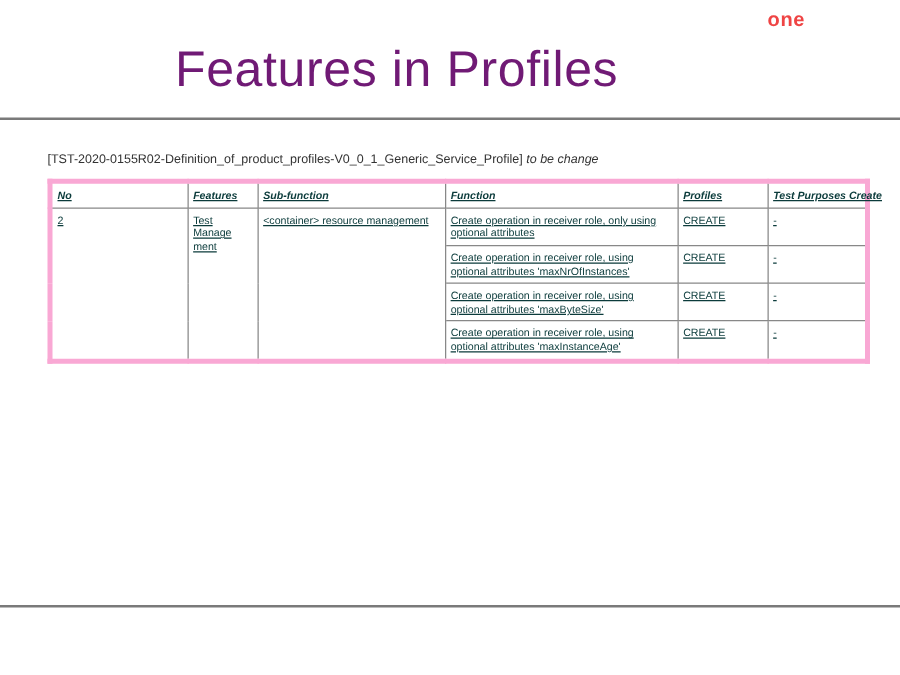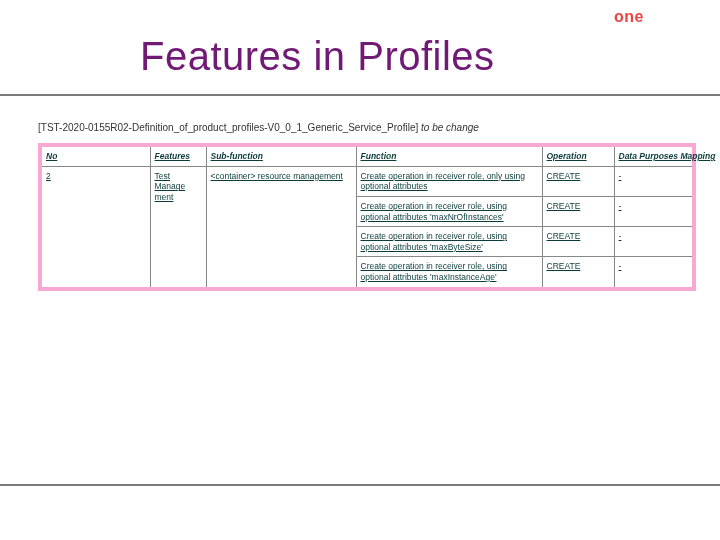--- a/index.html
+++ b/index.html
@@ -140,22 +140,22 @@
         <col class="feat">
         <col class="op">
         <col class="tpm">
     </colgroup>
     <tbody>
         <tr>
       <th class="hcell">No</th>
       <th class="hcell">Features</th>
       <th class="hcell">Sub-function</th>
       <th class="hcell">Function</th>
-      <th class="hcell">Operation</th>
-      <th class="hcell">Data Purposes Mapping</th>
+      <th class="hcell">Profiles</th>
+      <th class="hcell">Test Purposes Create</th>
     </tr>
     <tr>
       <td rowspan="4">2</td>
       <td rowspan="4">Test Manage ment</td>
       <td rowspan="4">&lt;container&gt; resource management</td>
       <td>Create operation in receiver role, only using optional attributes</td>
       <td>CREATE</td>
       <td class="dash">-</td>
     </tr>
     <tr>

